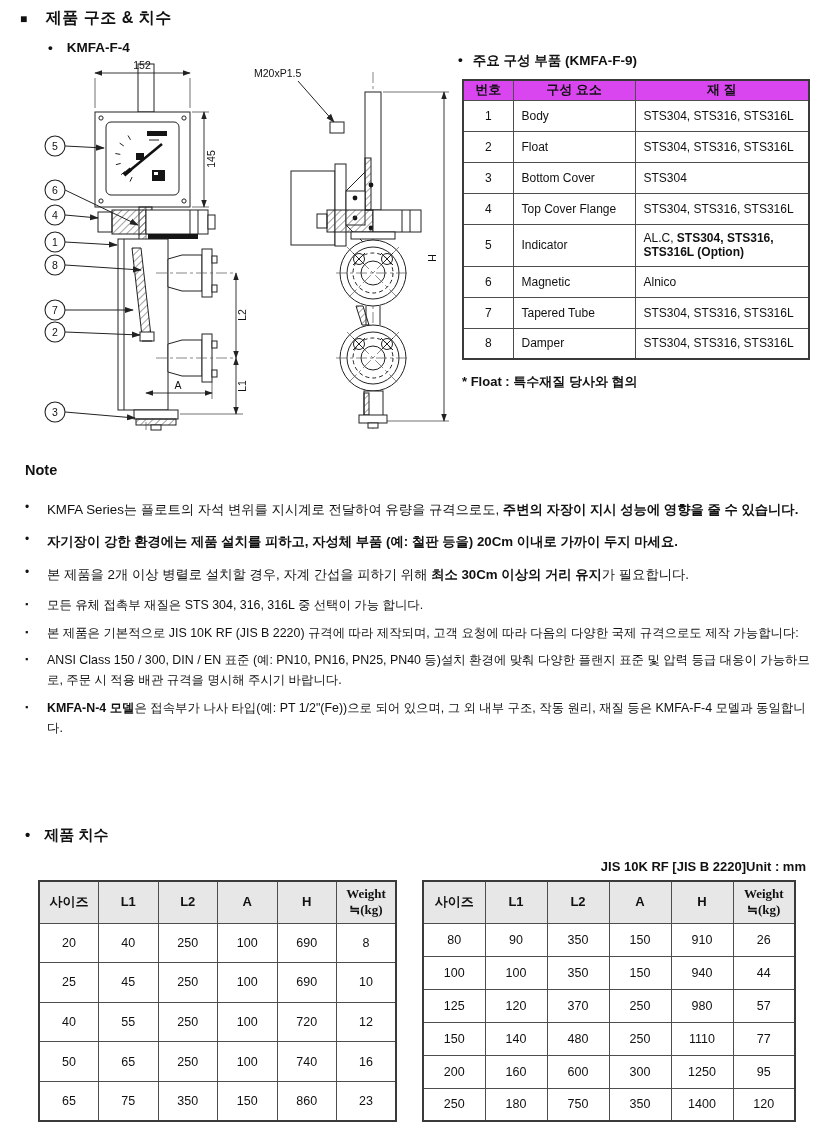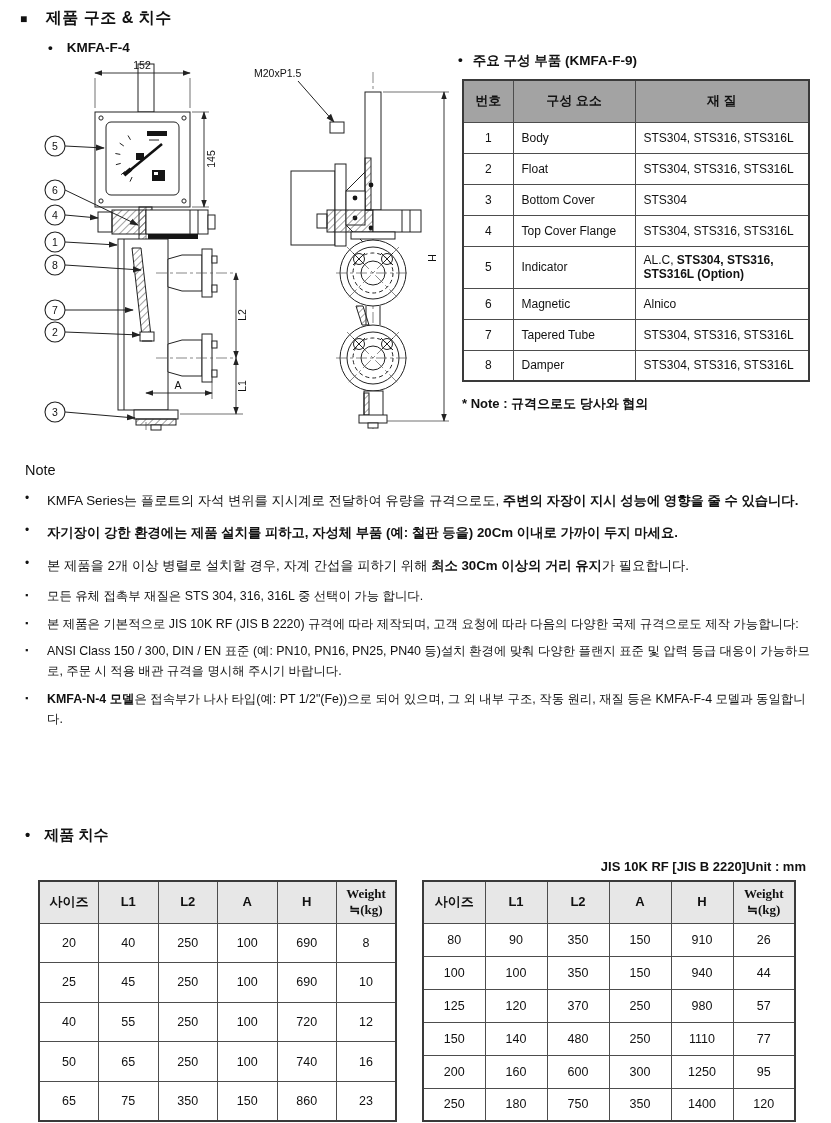--- a/index.html
+++ b/index.html
@@ -11,30 +11,30 @@
   .sec-title { position:absolute; left:20px; top:8px; font-size:16px; font-weight:bold; letter-spacing:.5px; display:flex; align-items:center; gap:18px; }
   .sec-title .sq { font-size:12px; }
   .model-line { position:absolute; left:48px; top:40px; font-size:13.5px; font-weight:bold; display:flex; gap:14px; }
 
   
   .parts-section { position:absolute; left:455px; top:52px; width:358px; }
   .parts-title { font-size:13.5px; font-weight:bold; display:flex; gap:10px; margin-left:3px; }
   table.parts { border-collapse:collapse; table-layout:fixed; width:346px; margin:9px 0 0 7px; }
   table.parts th, table.parts td { border:1.6px solid #4d4d4d; font-size:12px; }
   table.parts { border:2px solid #3a3a3a; }
-  table.parts th { background:#a3a3a3; font-size:13px; font-weight:bold; height:42px; text-align:center; }
+  table.parts th { background:#d946ef; font-size:13px; font-weight:bold; height:20px; text-align:center; }
   table.parts td { height:31px; padding:2px 0 2px 8px; vertical-align:middle; }
   table.parts td.c { text-align:center; padding-left:0; }
   table.parts tr.tall td { height:42px; }
   .col-no { width:50px; } .col-comp { width:122px; } .col-mat { width:174px; }
   .parts-foot { font-size:13px; font-weight:bold; margin:13px 0 0 7px; }
 
   
   .note-section { position:absolute; left:25px; top:462px; width:792px; }
-  .note-section h3 { font-size:14.5px; font-weight:normal; margin-bottom:12px; }
+  .note-section h3 { font-size:14.5px; font-weight:bold; margin-bottom:21px; }
   .note-item { display:flex; margin-bottom:10px; }
   .note-item .blt { width:22px; flex:0 0 22px; text-align:left; padding-top:1px; }
   .note-item .txt { flex:1; line-height:1.6; }
   .note-item.lg { font-size:13.3px; margin-bottom:11px; }
   .note-item.lg .blt { font-size:12px; }
   .note-item.sm { font-size:12.4px; margin-bottom:8px; }
   .note-item.sm .blt { font-size:9px; padding-top:3px; }
 
   
   .dims-section { position:absolute; left:25px; top:826px; width:790px; }
@@ -317,21 +317,21 @@
             <td>Tapered Tube</td>
             <td><span>STS304, STS316, STS316L</span></td>
           </tr>
         <tr>
             <td class="c">8</td>
             <td>Damper</td>
             <td><span>STS304, STS316, STS316L</span></td>
           </tr>
       </tbody>
     </table>
-    <div class="parts-foot">* Note : 규격으로도 당사와 협의</div>
+    <div class="parts-foot">* Float : 특수재질 당사와 협의</div>
   </div>
 
   <div class="note-section">
     <h3>Note</h3>
     <div class="note-item lg">
         <span class="blt">•</span>
         <span class="txt"><span style="font-weight: normal;">KMFA Series</span><span>는 플로트의 자석 변위를 지시계로 전달하여 유량을 규격으로도, </span><span style="font-weight: bold;">주변의 자장이 지시 성능에 영향을 줄 수 있습니다.</span></span>
       </div>
     <div class="note-item lg">
         <span class="blt">•</span>

